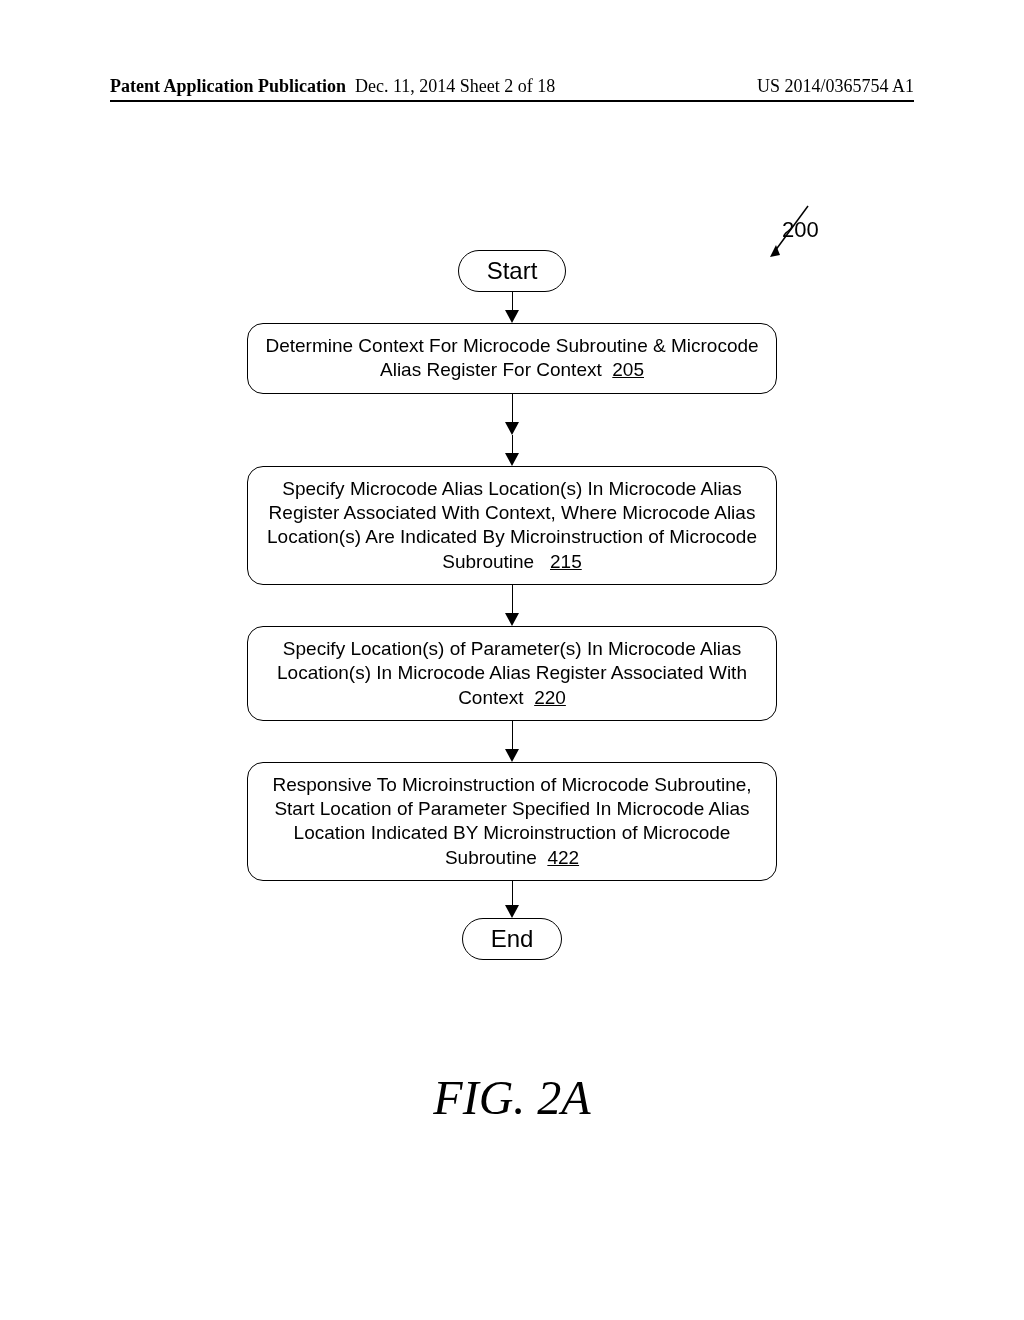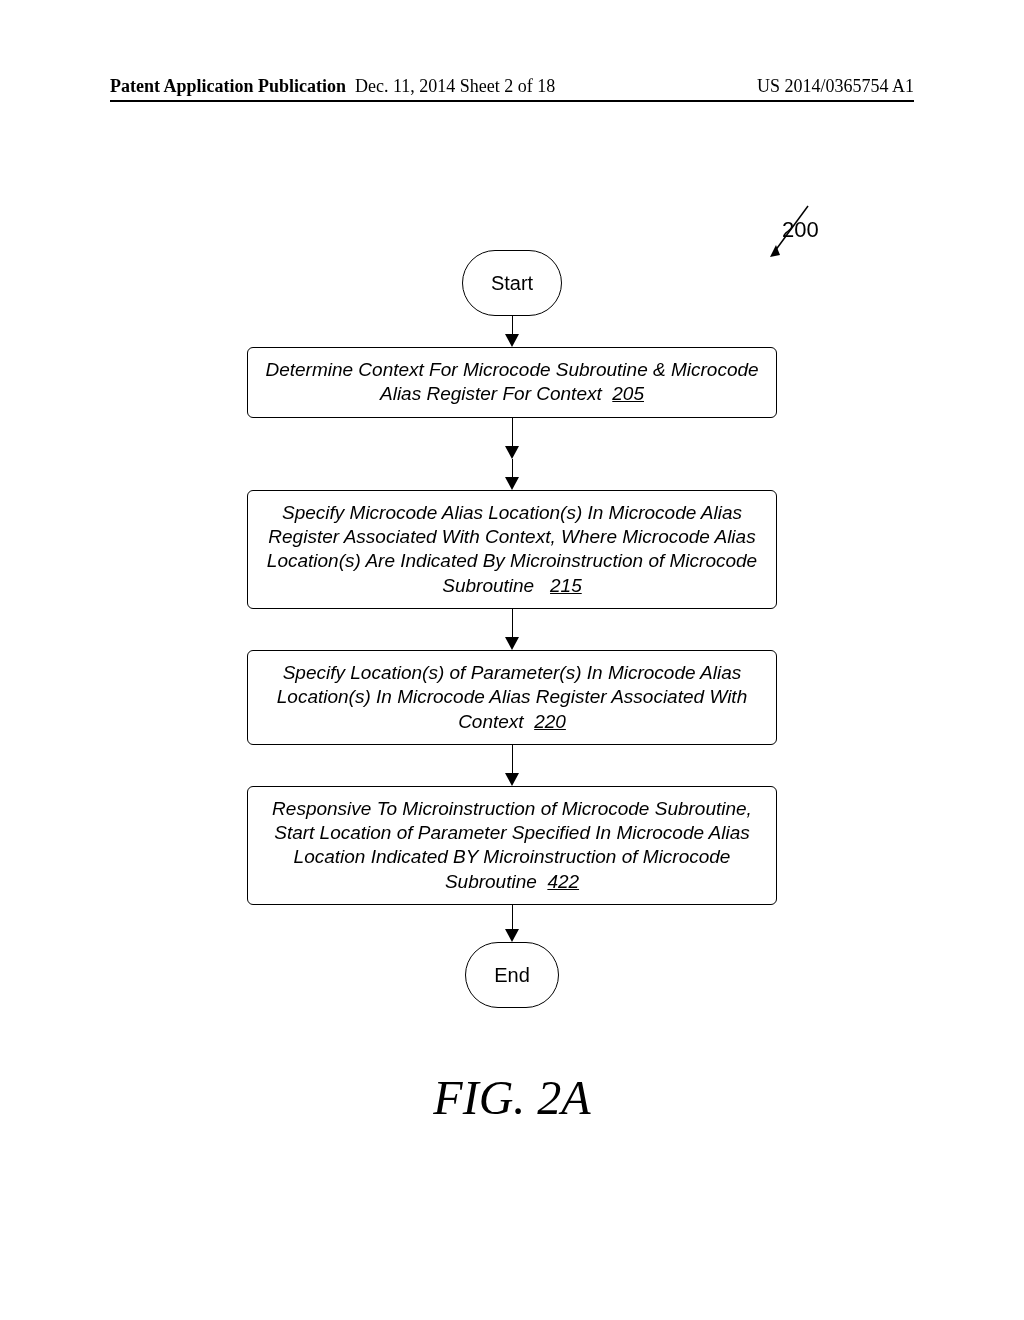--- a/index.html
+++ b/index.html
@@ -53,33 +53,32 @@
     align-items: center;
   }
 
   .terminator {
     display: inline-flex;
     align-items: center;
     justify-content: center;
     border: 1.5px solid #000;
     border-radius: 999px;
     height: 40px;
-    padding: 12px 28px;
-    font-size: 20px;
+    padding: 0 28px;
+    font-size: 24px;
   }
 
   .box {
     border: 1.5px solid #000;
-    border-radius: 6px;
+    border-radius: 16px;
     width: 500px;
     padding: 10px 14px;
     text-align: center;
     font-size: 19px;
     line-height: 1.28;
-    font-style: italic;
   }
   .box .ref {
     text-decoration: underline;
     display: inline;
   }
 
   .connector {
     display: flex;
     flex-direction: column;
     align-items: center;

